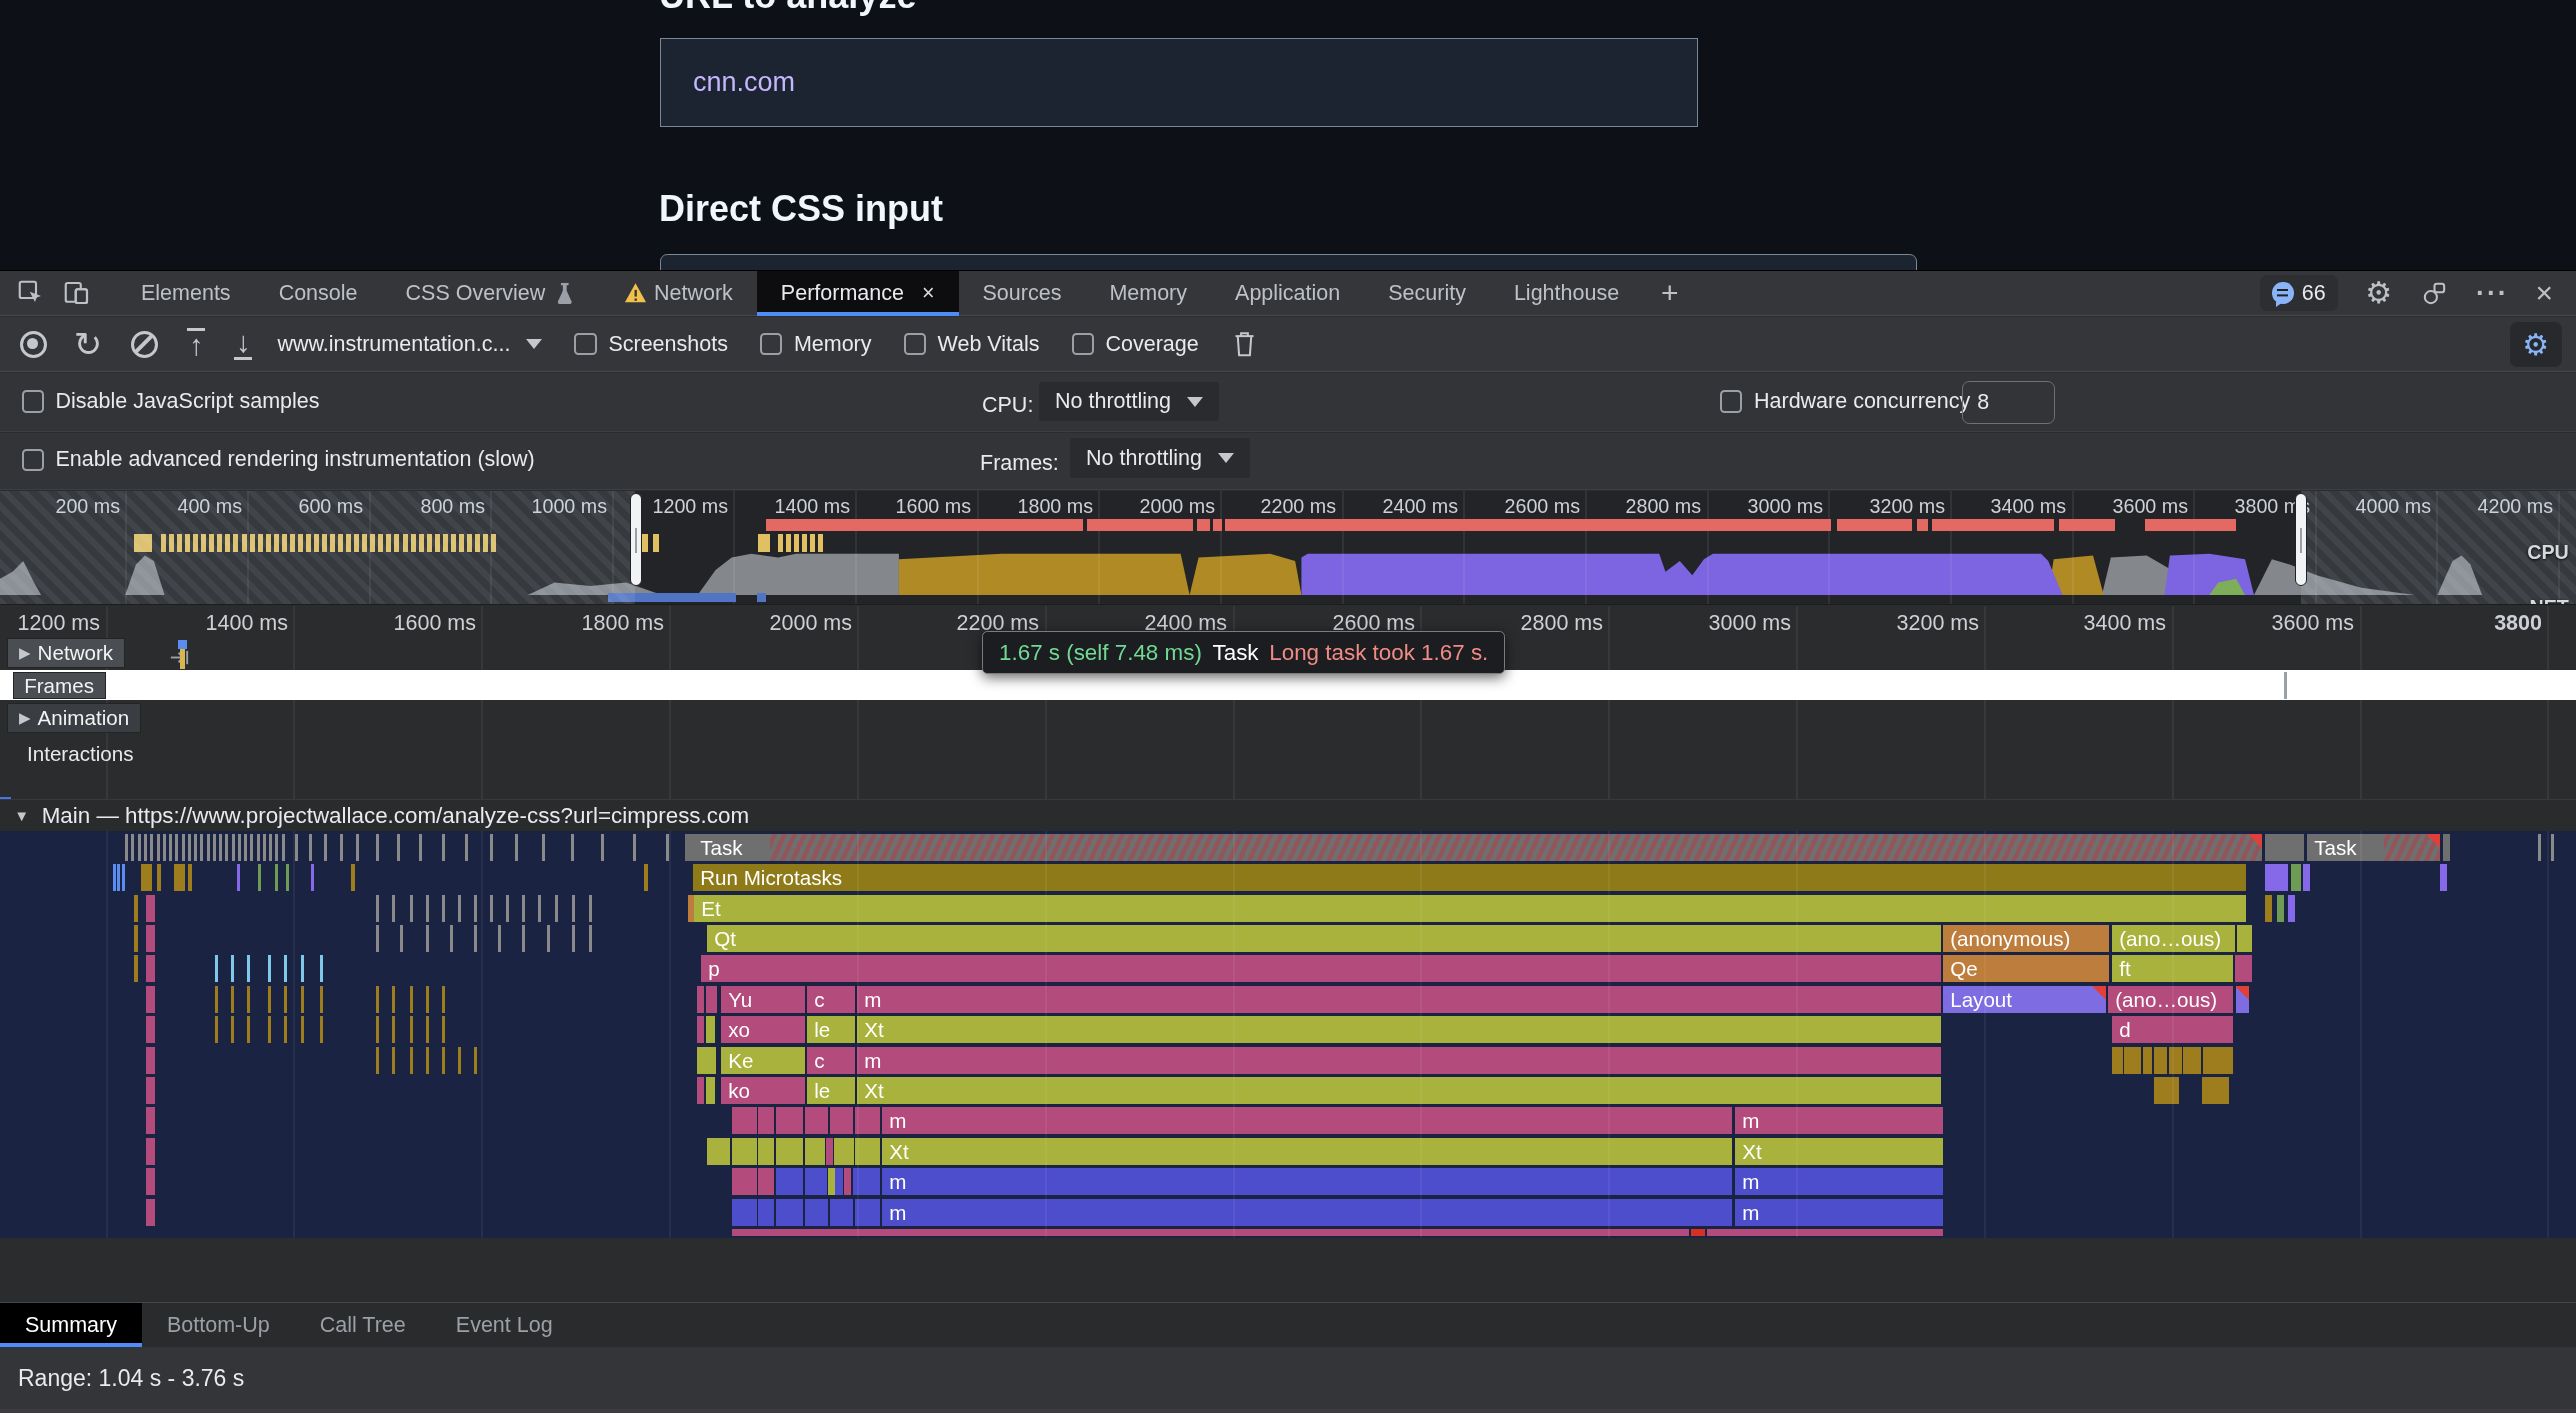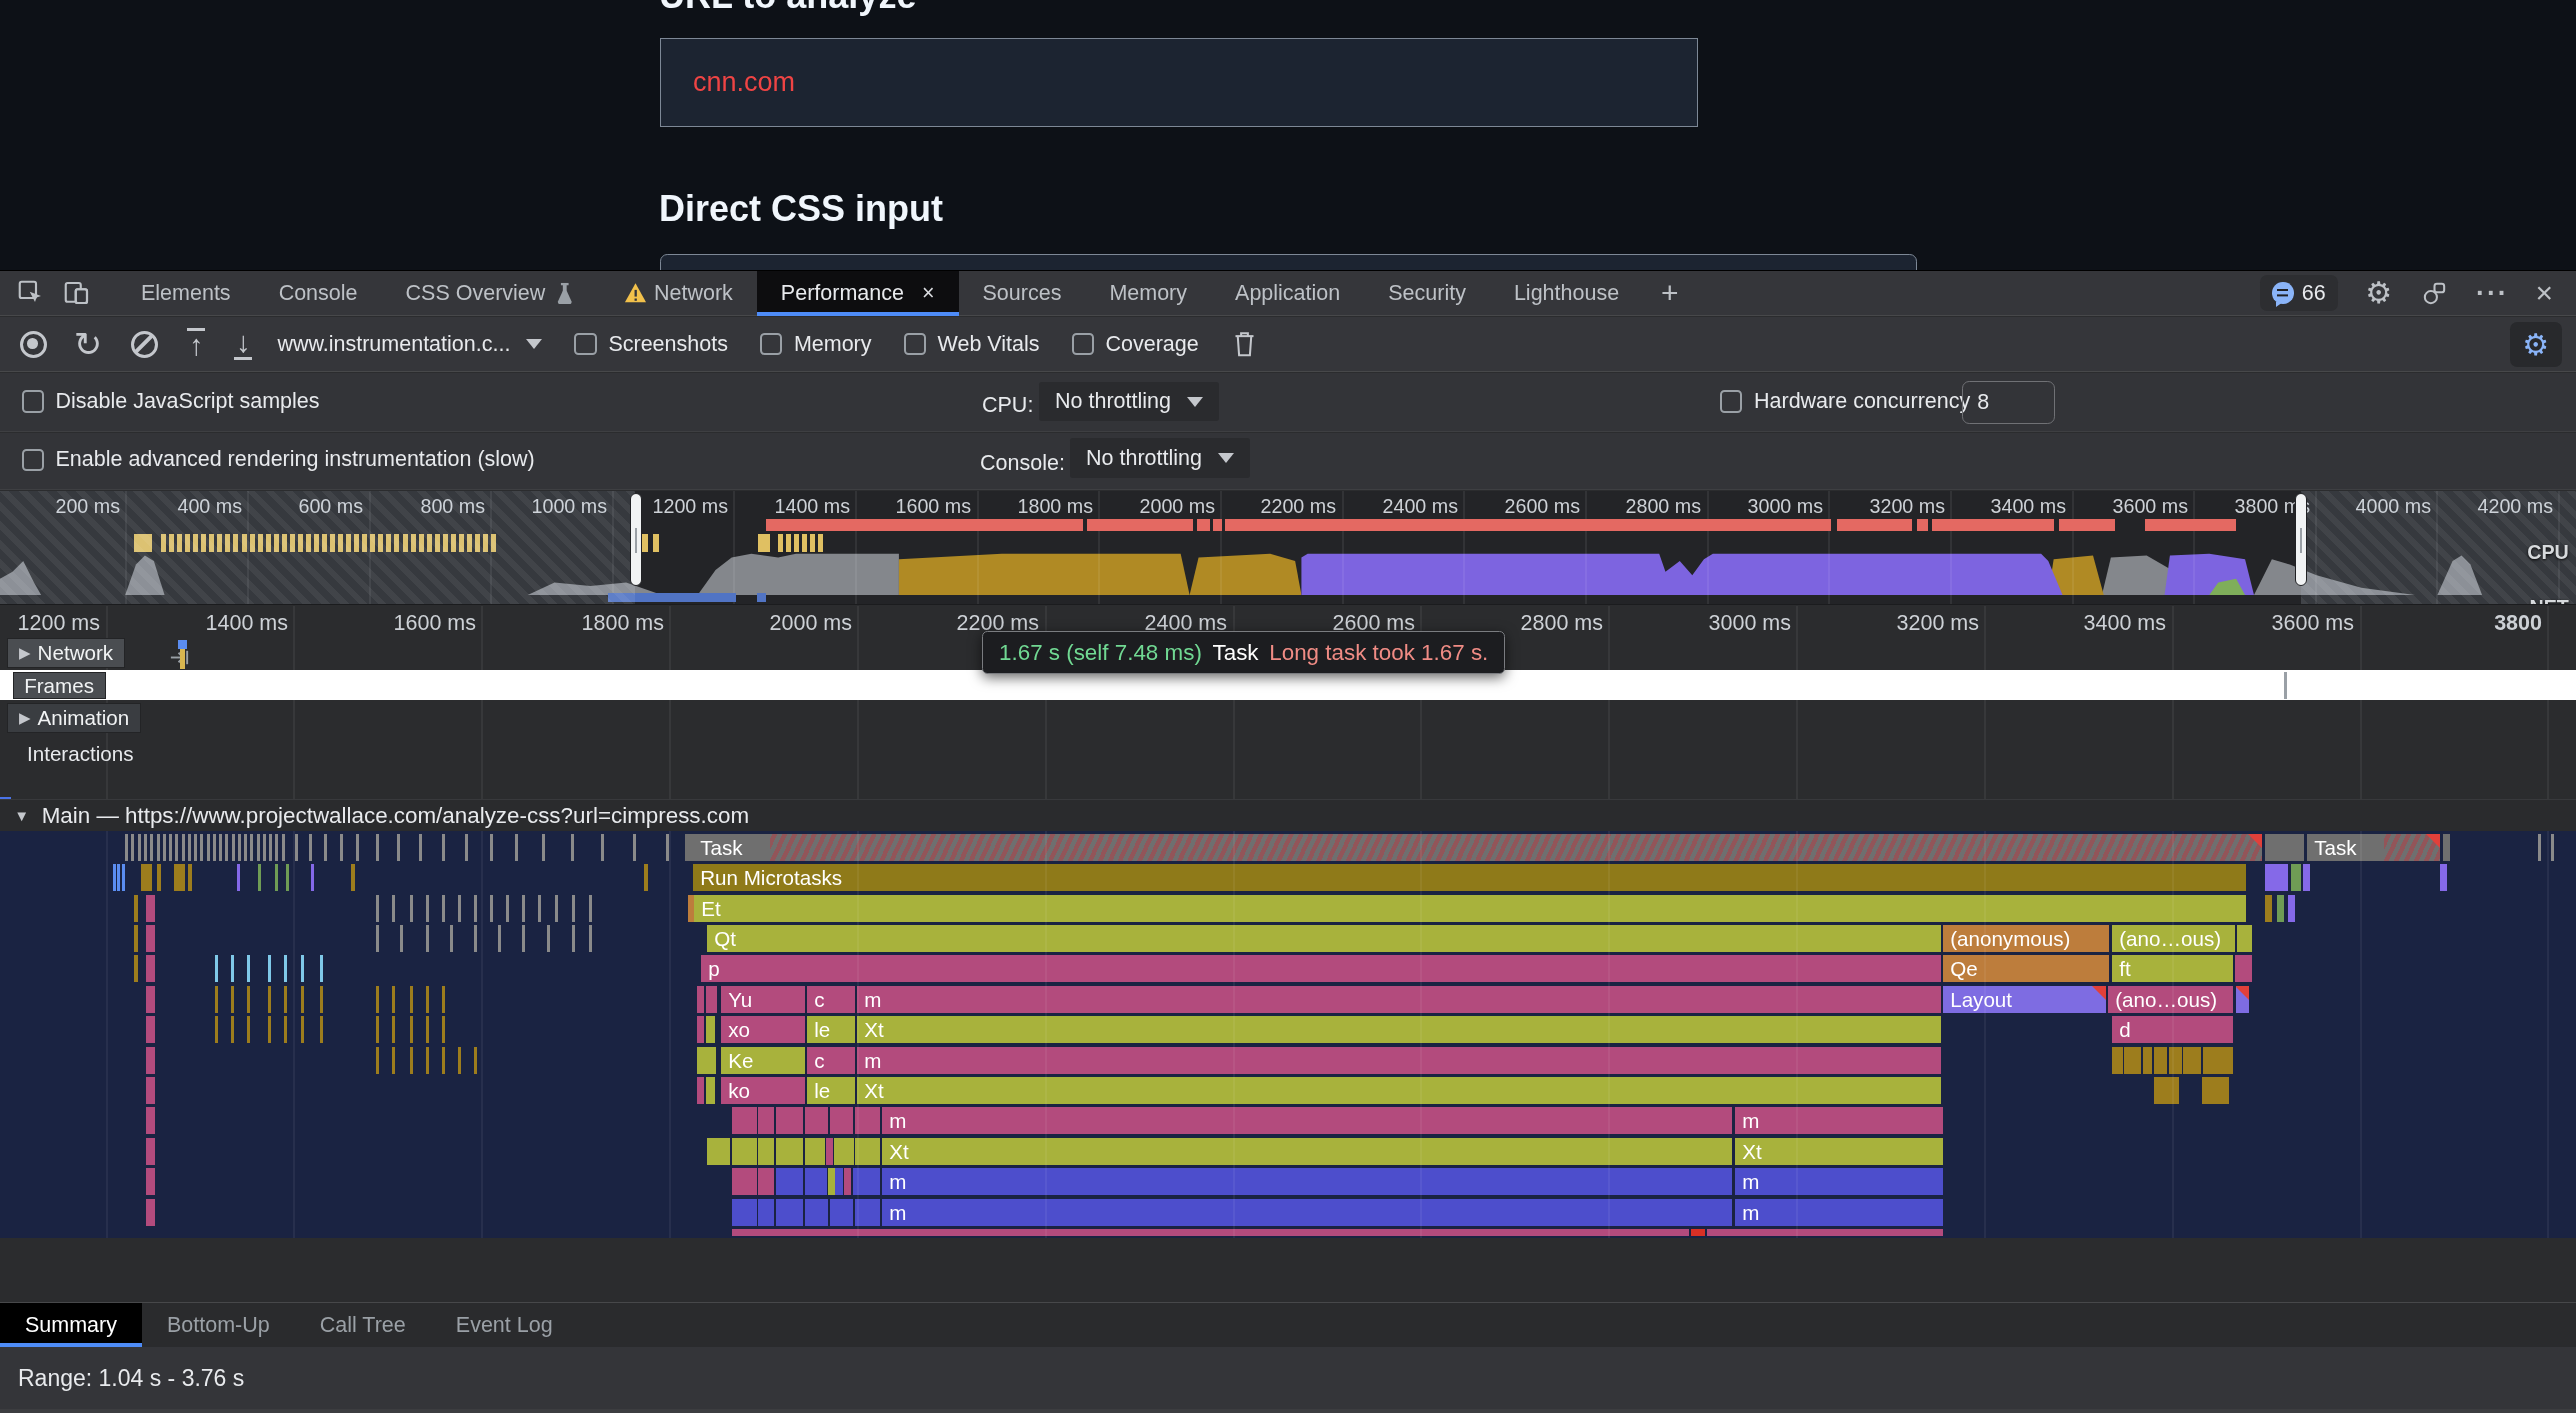--- a/index.html
+++ b/index.html
@@ -6,21 +6,21 @@
   html,body { background:#0d1117; }
   body { width:2576px; height:1413px; position:relative; overflow:hidden;
          font-family:"Liberation Sans", sans-serif; color:#e8eaed; }
   .abs { position:absolute; }
 
   
   #webpage { position:absolute; left:0; top:0; width:2576px; height:270px; background:#0d1117; overflow:hidden; }
   .wp-h1 { position:absolute; left:659px; top:-25px; font-size:36px; font-weight:bold; color:#f0f6fc; }
   .wp-h2 { position:absolute; left:659px; top:188px; font-size:36px; font-weight:bold; color:#f0f6fc; }
   .wp-input { position:absolute; left:660px; top:38px; width:1038px; height:89px; background:#1c2431;
-              border:1.8px solid #7d8896; color:#ef4444; font-size:27px; padding-left:32px; }
+              border:1.8px solid #7d8896; color:#c4b5fd; font-size:27px; padding-left:32px; }
   .wp-input2 { position:absolute; left:660px; top:254px; width:1257px; height:54px; background:#1c2431;
                border:1.8px solid #7d8896; border-radius:7.2px 7.2px 0 0; }
   .wp-btn { position:absolute; left:1711px; top:38px; width:207px; height:89px; background:#7cc787;
             border:none; color:#13301c; font-weight:bold; font-size:24px; letter-spacing:0.9px;
             font-family:"Liberation Sans", sans-serif; }
 
   
   #devtools { position:absolute; left:0; top:270px; width:2576px; height:1143px; background:#2b2c2e; border-top:0.9px solid #000; }
 
   
@@ -287,21 +287,21 @@
       <span>Hardware concurrency</span>
     </span>
     <input class="hw-input" style="left: 1962px; top: 8px;" value="8">
   </div>
 
   <div id="setrowB">
     <span class="set-cb" style="left:21.5px; top:14.3px;">
       <span class="cbox"></span>
       <span>Enable advanced rendering instrumentation (slow)</span>
     </span>
-    <span class="sel-label" style="left:980px; top:18px;">Console:</span>
+    <span class="sel-label" style="left:980px; top:18px;">Frames:</span>
     <span class="sel-chip" style="left:1070px; top:5.4px;">
       <span>No throttling</span>
       <span class="caret"></span>
     </span>
   </div>
 
   <div id="overview">
     <svg id="cpu-svg" style="position:absolute; left:0; top:61px;" width="2576" height="43" viewBox="0 0 2880 48">
       <g fill="#84878c">
         <polygon points="0,48 0,30 14,22 26,10 38,34 46,48"></polygon>

